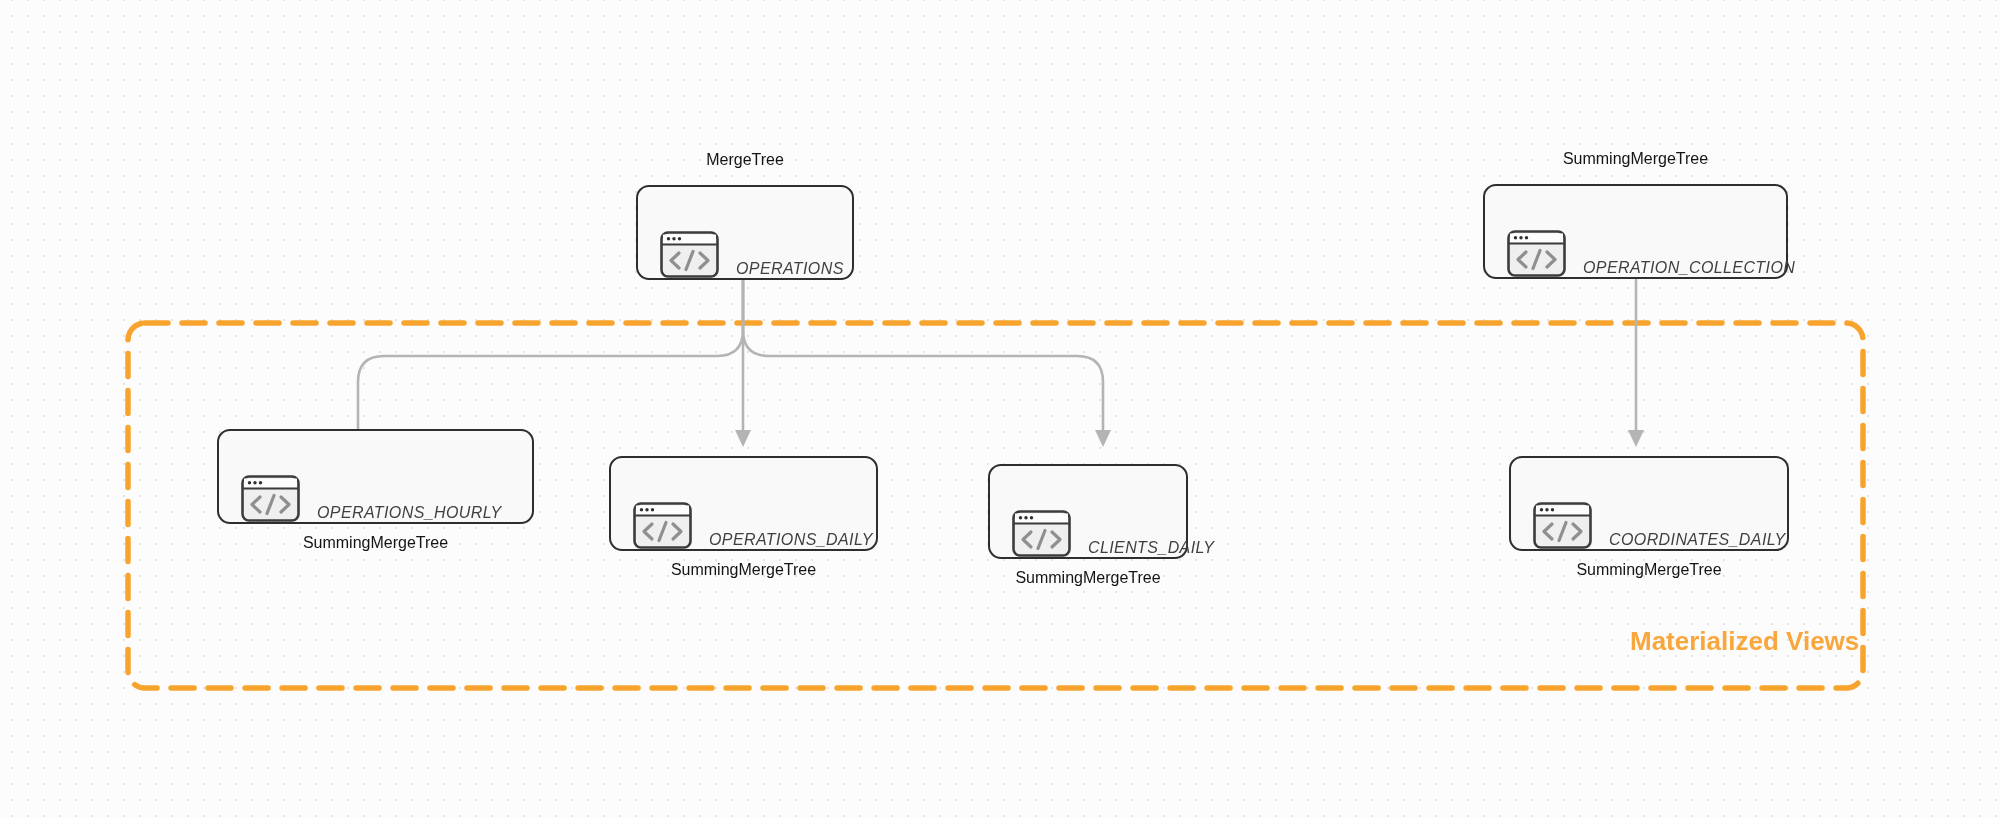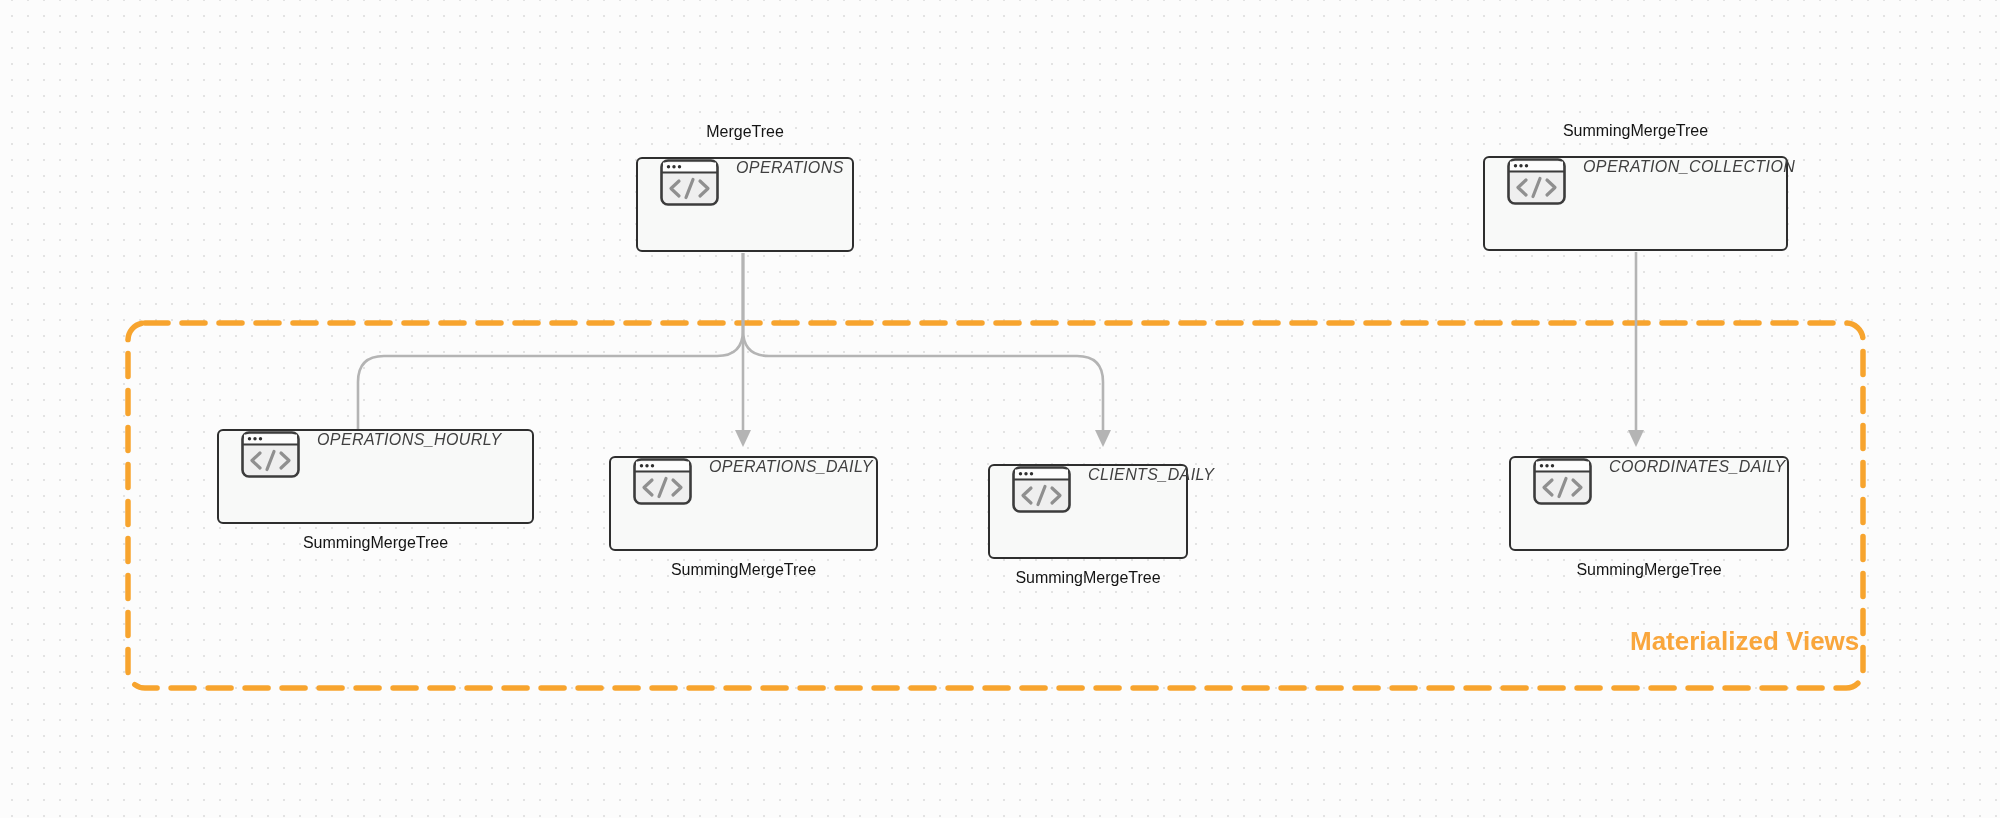--- a/index.html
+++ b/index.html
@@ -30,31 +30,31 @@
     flex-direction: column;
   }
   .engine-label {
     font-size: 16px;
     color: #141414;
     text-align: center;
     height: 20px;
     line-height: 20px;
     white-space: nowrap;
   }
-  .engine-label.above { margin-bottom: 15px; }
+  .engine-label.above { margin-bottom: 15px; margin-top: 28px; }
   .engine-label.below { margin-top: 9px; }
 
   .node-box {
     box-sizing: border-box;
     height: 95px;
     background: #f8f9f8;
     border: 2.5px solid #2e2e2e;
-    border-radius: 6px;
+    border-radius: 13px;
     display: flex;
-    align-items: flex-start;
+    align-items: flex-end;
     padding: 0 12px 0 22px;
     gap: 17px;
   }
   .node-icon { display: inline-flex; flex: 0 0 auto; }
   .table-name {
     font-style: italic;
     font-size: 16px;
     font-weight: 500;
     letter-spacing: 0.4px;
     color: #3f3f3f;

